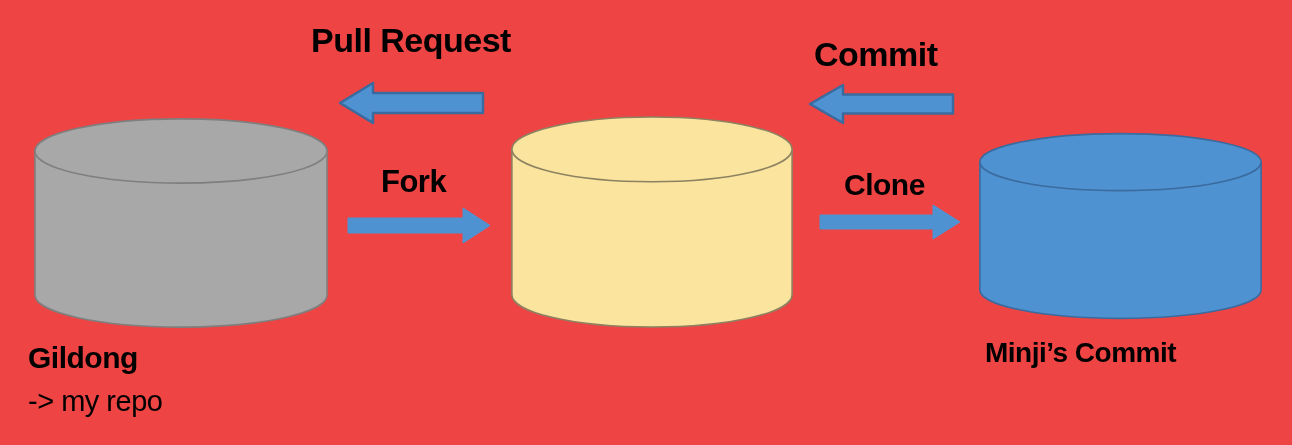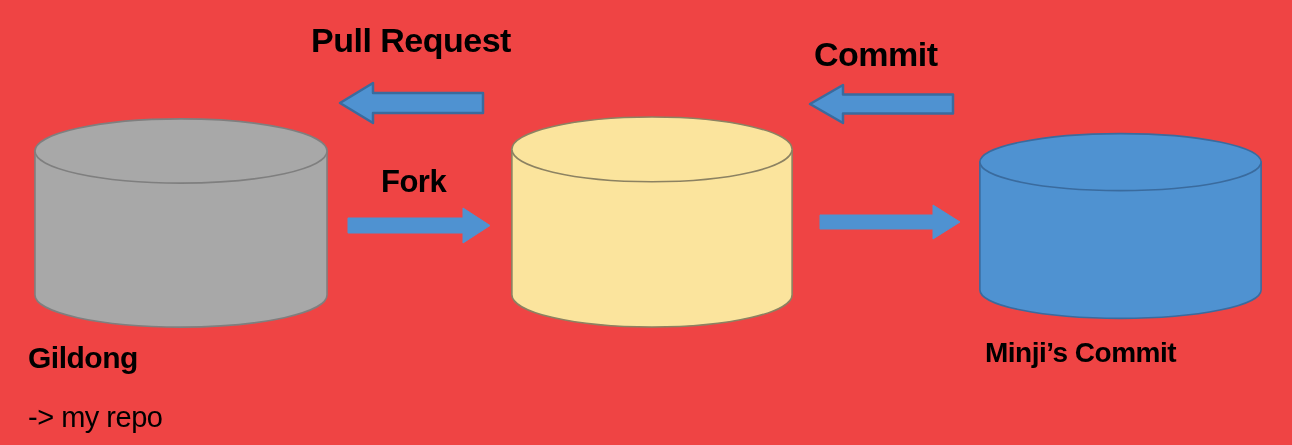--- a/index.html
+++ b/index.html
@@ -27,21 +27,21 @@
   .node-name{
     font-size:30px;
     font-weight:700;
     line-height:1.2;
     letter-spacing:-0.5px;
   }
   .node-subtitle{
     font-size:29px;
     font-weight:400;
     line-height:1.2;
-    margin-top:24px;
+    margin-top:8px;
     letter-spacing:-0.5px;
   }
   svg{display:block;overflow:visible;}
 </style>
 </head>
 <body>
 
 <div class="canvas">
 
   <div class="arrow-label" style="left:311px;top:22px;font-size:34px;">Pull Request</div>
@@ -49,20 +49,21 @@
 
   <svg class="abs" style="left:340px;top:83px;" width="143" height="40" viewBox="0 0 143 40">
     <polygon points="0,20 33,0 33,10 143,10 143,30 33,30 33,40" stroke-width="2.5" stroke-linejoin="round" fill="#4F92D1" stroke="#3A6B9E"></polygon>
   </svg>
 
   <svg class="abs" style="left:810px;top:85px;" width="143" height="38" viewBox="0 0 143 38">
     <polygon points="0,19 33,0 33,9.5 143,9.5 143,28.5 33,28.5 33,38" stroke-width="2.5" stroke-linejoin="round" fill="#4F92D1" stroke="#3A6B9E"></polygon>
   </svg>
 
   <div class="arrow-label" style="left:381px;top:165px;font-size:31px;">Fork</div>
+  <div class="arrow-label" style="left:844px;top:168px;font-size:30px;">Clone</div>
 
   <svg class="abs" style="left:348px;top:208px;" width="142" height="35" viewBox="0 0 142 35">
     <polygon points="0,10 115,10 115,0 142,17.5 115,35 115,25 0,25" stroke-width="1" stroke-linejoin="round" fill="#4F92D1" stroke="#4F92D1"></polygon>
   </svg>
 
   <svg class="abs" style="left:820px;top:205px;" width="140" height="34" viewBox="0 0 140 34">
     <polygon points="0,10 113,10 113,0 140,17 113,34 113,24 0,24" stroke-width="1" stroke-linejoin="round" fill="#4F92D1" stroke="#4F92D1"></polygon>
   </svg>
 
   <svg class="abs" style="left:33px;top:116px;" width="296" height="214" viewBox="0 0 300 220" preserveAspectRatio="none">

